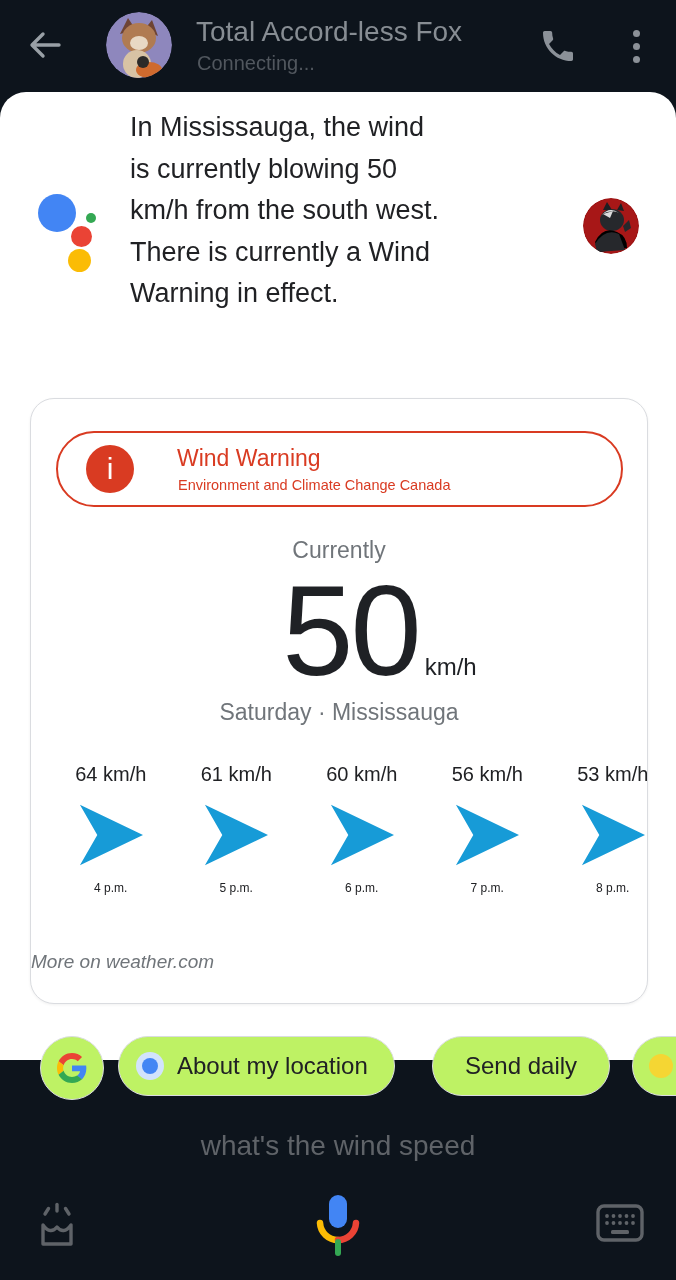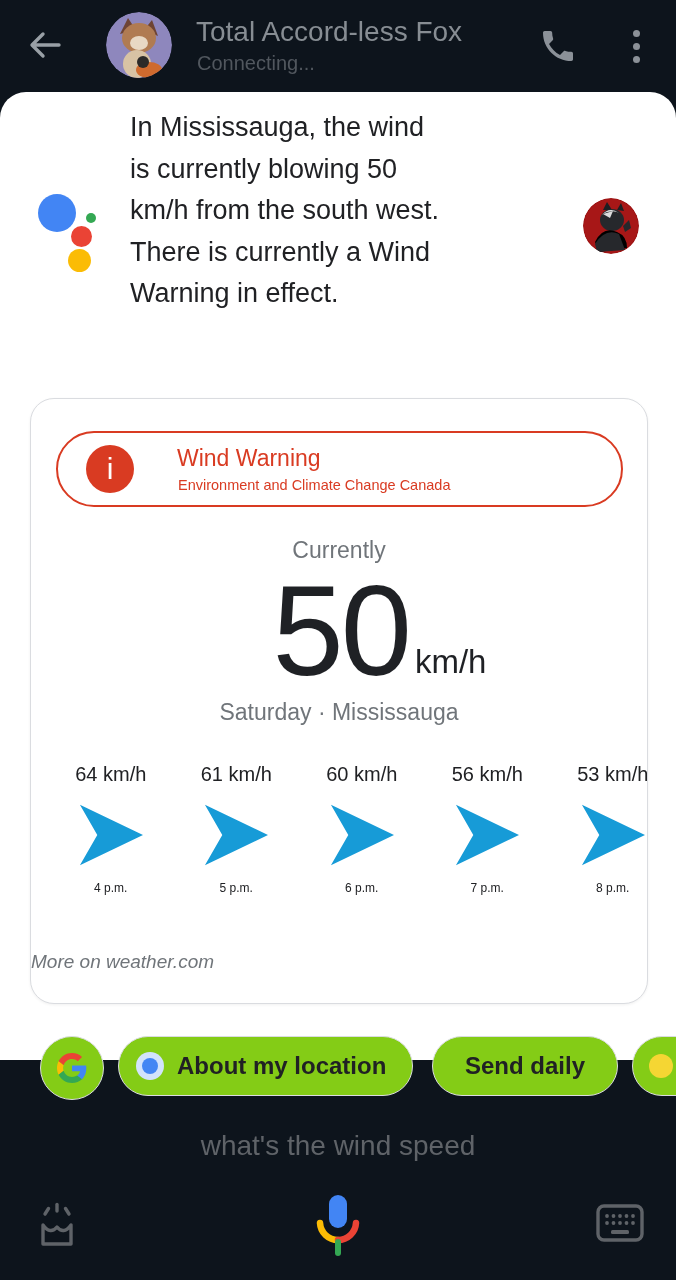--- a/index.html
+++ b/index.html
@@ -49,37 +49,37 @@
     position:absolute; left:28px; top:12px; width:48px; height:48px; border-radius:50%;
     background:#d93b22; color:#fff; display:flex; align-items:center; justify-content:center;
     font-size:30px; font-weight:400;
   }
   .warning-title { position:absolute; left:119px; top:12px; font-size:23px; color:#d93b22; }
   .warning-source { position:absolute; left:120px; top:44px; font-size:14.5px; color:#d93b22; }
 
   .currently { position:absolute; left:0; top:138px; width:100%; text-align:center; font-size:23px; color:#70757a; }
   .reading { position:absolute; left:32px; top:168px; width:100%; display:flex; align-items:flex-end; justify-content:center; }
   .speed-big { font-size:128px; line-height:1; letter-spacing:-3px; color:#1f2125;margin-left:17px; }
-  .speed-unit { font-size:33px; color:#1f2125; margin-bottom:14px; margin-left:6px; }
+  .speed-unit { font-size:24px; color:#1f2125; margin-bottom:14px; margin-left:6px; }
   .context { position:absolute; left:0; top:300px; width:100%; text-align:center; font-size:23px; color:#70757a; }
 
   .forecast-row { position:absolute; left:17px; top:364px; display:flex; }
   .forecast-col { width:125.5px; display:flex; flex-direction:column; align-items:center; flex:none; }
   .forecast-speed { font-size:20px; color:#202124; white-space:nowrap; }
   .forecast-arrow { margin:17px 0 14px 0; width:70px; height:64px; }
   .forecast-time { font-size:12px; color:#202124; white-space:nowrap; }
 
   .more-link { position:absolute; left:0; top:552px; width:100%; font-size:19px; font-style:italic; color:#70757a; }
 
   
   .chips { position:absolute; left:0; top:944px; width:676px; height:66px; }
   .chip {
     position:absolute; top:0; height:60px; border:1.5px solid #dadce0; border-radius:30px;
-    background:#84cc16; display:inline-flex; align-items:center;
-    font-size:24px; font-weight:700; color:#202124; white-space:nowrap;
+    background:#bef264; display:inline-flex; align-items:center;
+    font-size:24px; font-weight:400; color:#202124; white-space:nowrap;
   }
   .g-chip { left:40px; width:64px; height:64px; border-radius:50%; justify-content:center; }
   .chip-location { left:118px; padding:0 26px 0 17px; }
   .loc-dot-halo { width:28px; height:28px; border-radius:50%; background:#d2e3fc; display:flex; align-items:center; justify-content:center; margin-right:13px; }
   .loc-dot { width:16px; height:16px; border-radius:50%; background:#4285f4; }
   .chip-send { left:432px; padding:8px 32px; }
   .chip-partial { left:632px; width:92px; padding-left:16px; }
   .sun-dot { width:24px; height:24px; border-radius:50%; background:#f5d633; }
 
   

